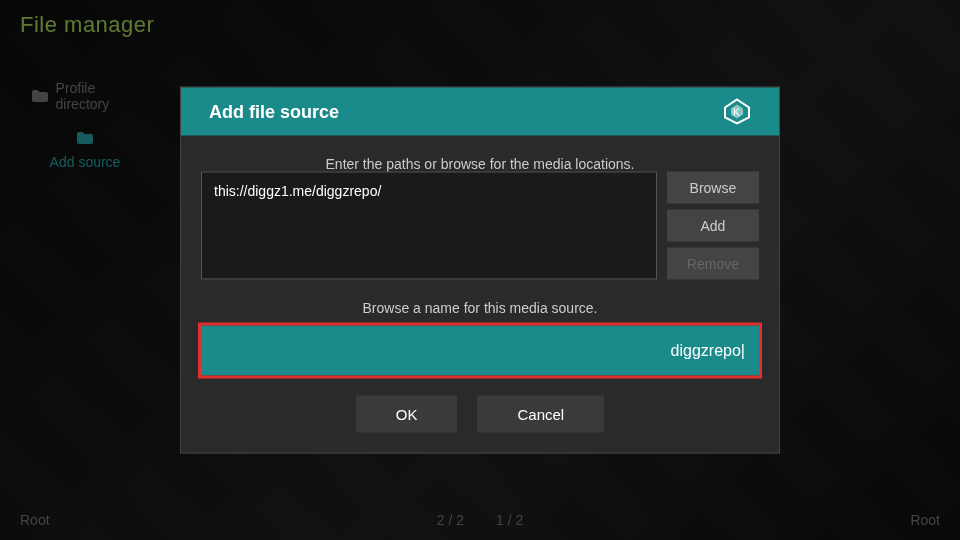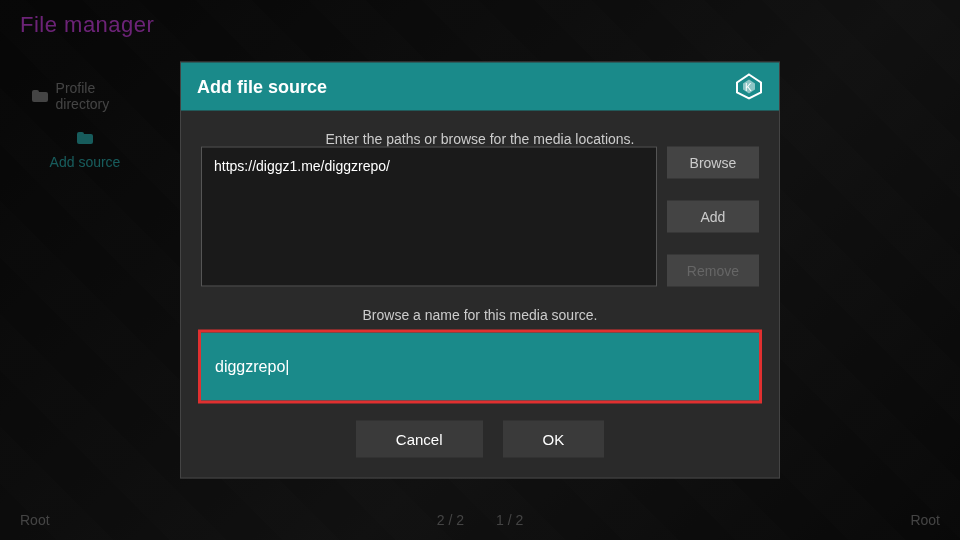--- a/index.html
+++ b/index.html
@@ -43,21 +43,21 @@
       display: flex;
       align-items: center;
       justify-content: space-between;
       padding: 0 20px;
       z-index: 10;
     }
 
     .app-title {
       font-size: 22px;
       font-weight: 300;
-      color: #d946ef;
+      color: #bef264;
       letter-spacing: 0.5px;
     }
 
     .clock {
       font-size: 26px;
       font-weight: 300;
       color: #fff;
       letter-spacing: 1px;
     }
 
@@ -148,21 +148,21 @@
       left: 50%;
       transform: translate(-50%, -50%);
       width: 600px;
       background: #2a2a2a;
       border: 1px solid #444;
       z-index: 30;
     }
 
     .dialog-header {
       background: #1a8a8a;
-      padding: 10px 16px;
+      padding: 10px 28px;
       display: flex;
       align-items: center;
       justify-content: space-between;
     }
 
     .dialog-title {
       font-size: 18px;
       font-weight: bold;
       color: #fff;
     }
@@ -197,21 +197,21 @@
       color: #fff;
       font-size: 14px;
       min-height: 80px;
       display: flex;
       align-items: flex-start;
     }
 
     .side-buttons {
       display: flex;
       flex-direction: column;
-      gap: 22px;
+      gap: 6px;
     }
 
     .side-btn {
       background: #444;
       border: none;
       color: #ccc;
       padding: 8px 20px;
       font-size: 14px;
       cursor: pointer;
       min-width: 90px;
@@ -234,22 +234,22 @@
       position: relative;
       margin-bottom: 20px;
     }
 
     .name-input {
       width: 100%;
       background: #1a8a8a;
       border: none;
       color: #fff;
       font-size: 16px;
-      padding: 25px 14px;
-      text-align: left;
+      padding: 16px 14px;
+      text-align: right;
       outline: none;
     }
 
     .name-input-highlight {
       position: absolute;
       inset: -3px;
       border: 3px solid #e03030;
       pointer-events: none;
     }
 
@@ -308,34 +308,34 @@
       <polygon points="14,7 20,11 20,17 14,21 8,17 8,11" fill="white" opacity="0.5"></polygon>
       <text x="10" y="18" font-size="10" fill="white">K</text>
     </svg>
   </div>
 
   <div class="dialog-body">
     <p class="dialog-subtitle">Enter the paths or browse for the media locations.</p>
 
     <div class="input-row">
       <div class="url-input-area">
-        <span>https://diggz1.me/diggzrepo/</span>
+        <span>this://diggz1.me/diggzrepo/</span>
       </div>
       <div class="side-buttons">
         <button class="side-btn">Browse</button>
         <button class="side-btn">Add</button>
         <button class="side-btn disabled">Remove</button>
       </div>
     </div>
 
     <p class="name-label">Browse a name for this media source.</p>
 
     <div class="name-input-wrapper">
       <input class="name-input" type="text" value="diggzrepo|" style="">
       <div class="name-input-highlight"></div>
     </div>
 
     <div class="dialog-buttons">
+      <button class="dialog-btn">OK</button>
       <button class="dialog-btn">Cancel</button>
-      <button class="dialog-btn">OK</button>
     </div>
   </div>
 </div>
 
 </body></html>

